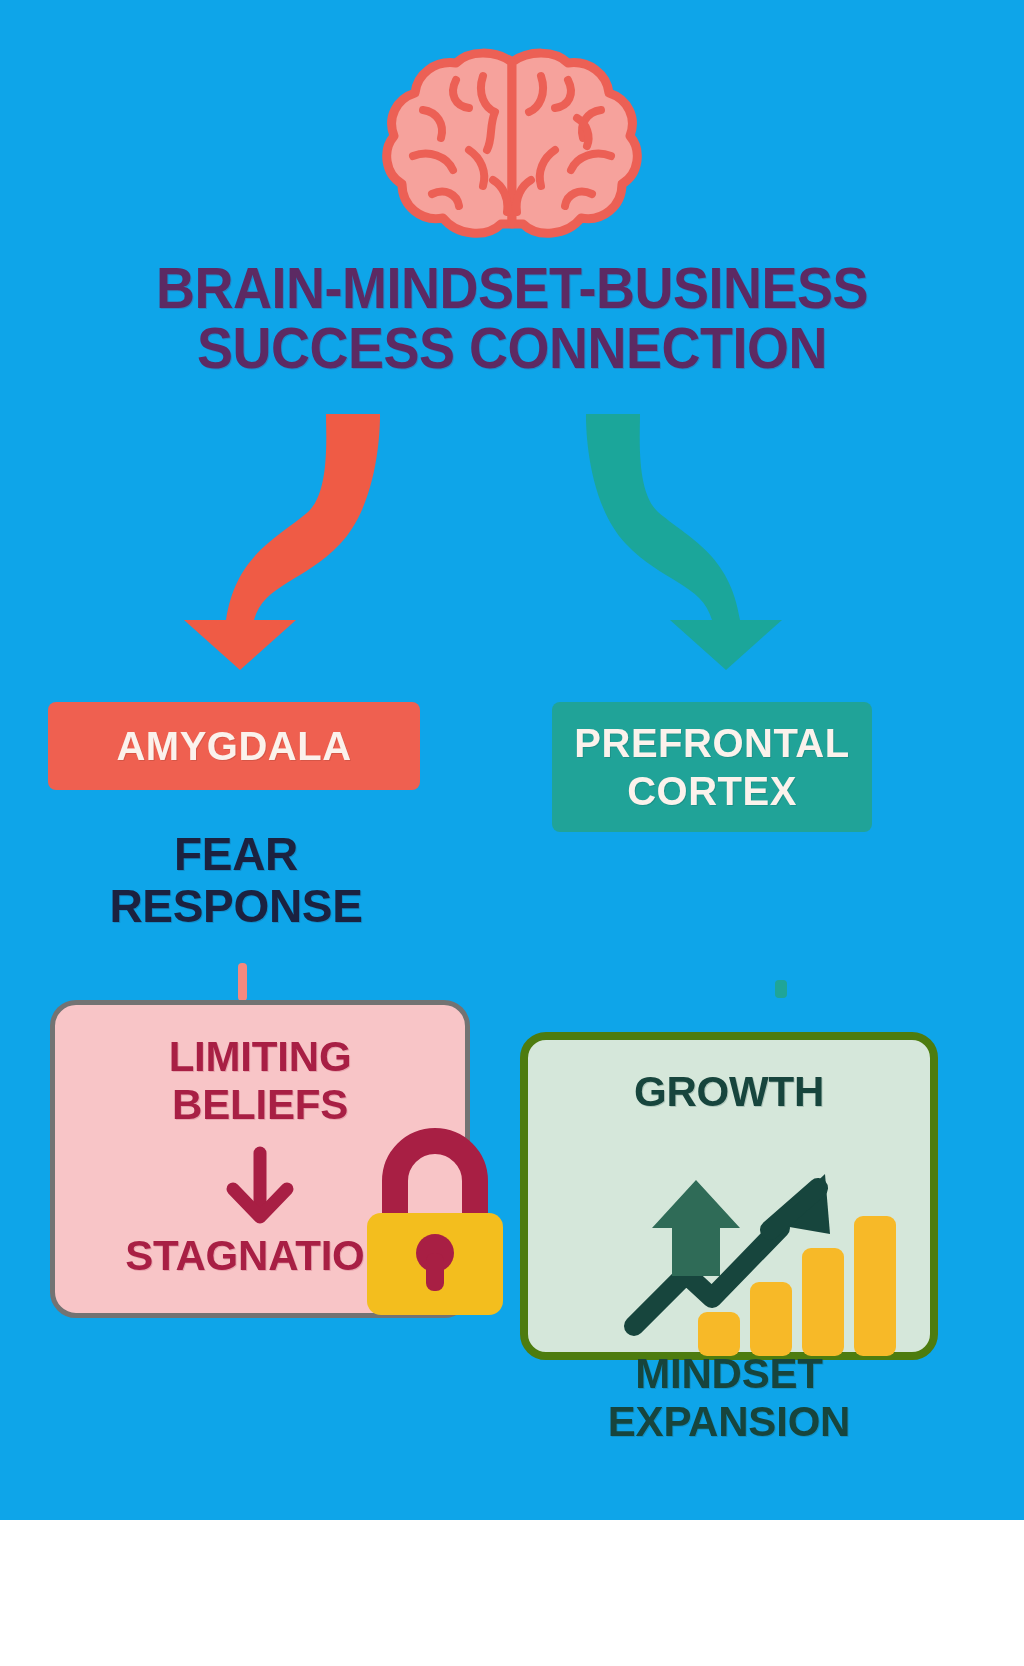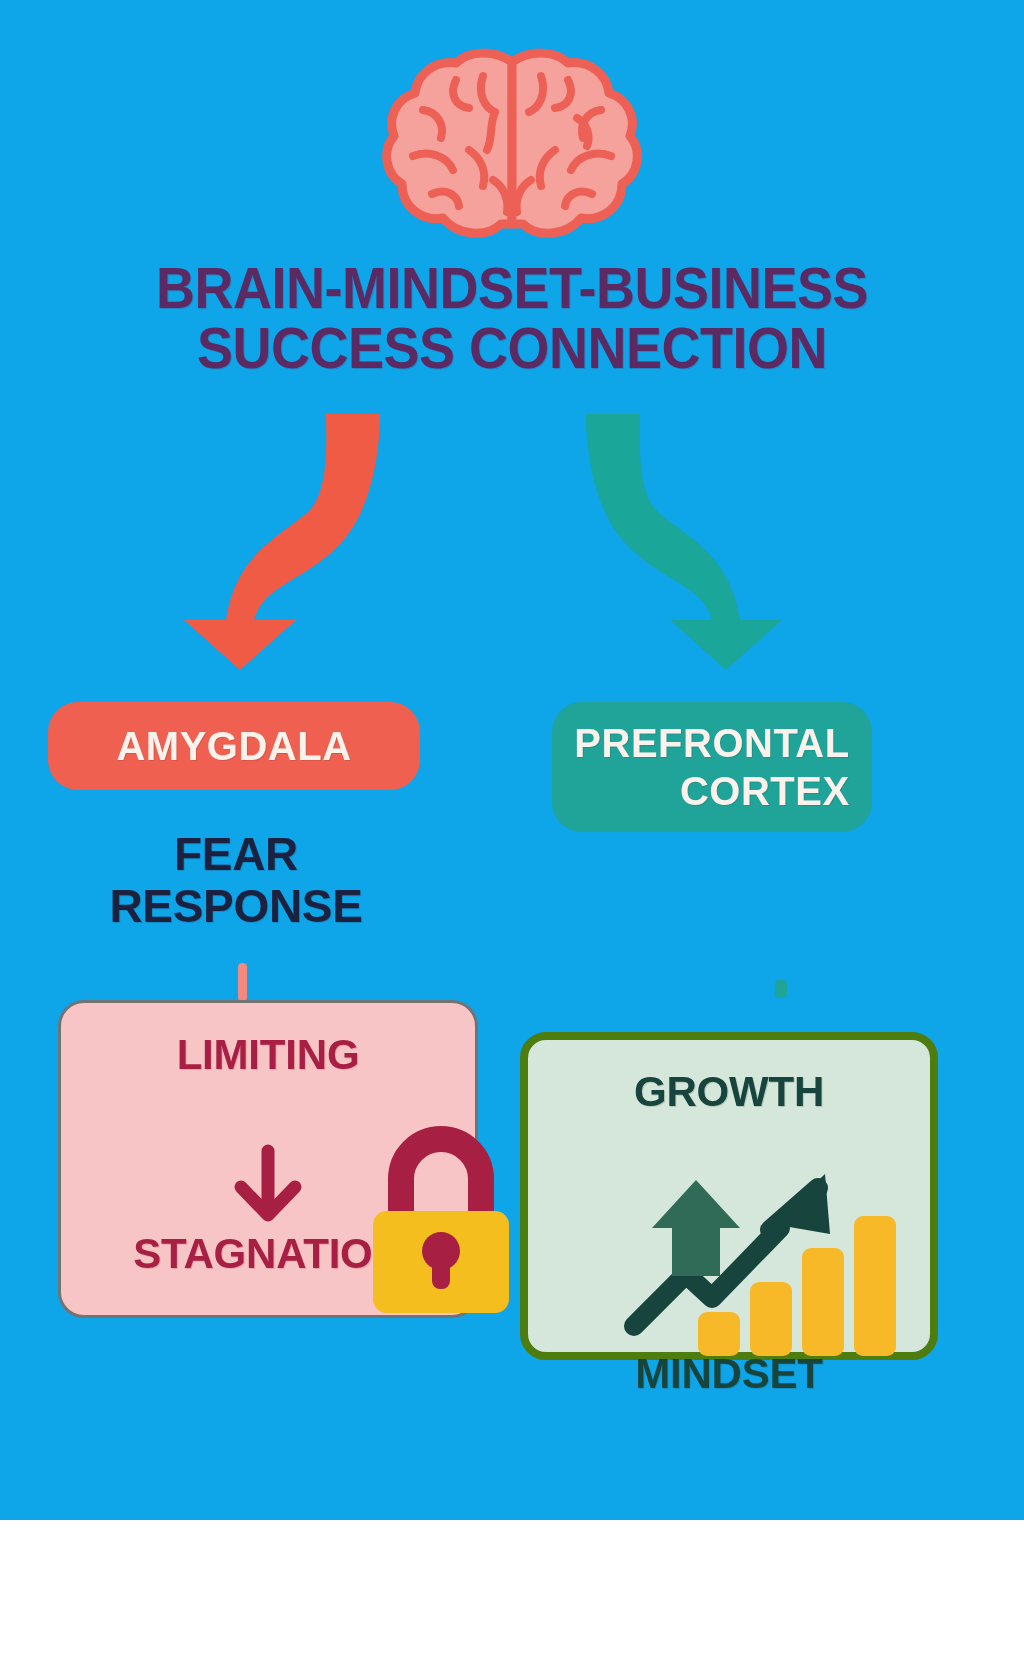--- a/index.html
+++ b/index.html
@@ -72,25 +72,25 @@
     left: 576px;
     top: 408px;
     width: 280px;
     height: 262px;
   }
   .arrow-left svg, .arrow-right svg { display:block; width:100%; height:100%; }
 
   
   .pill {
     position: absolute;
-    border-radius: 30px;
+    border-radius: 8px;
     display: flex;
     align-items: center;
     justify-content: center;
-    text-align: right;
+    text-align: center;
     color: #FBF2EC;
     font-weight: bold;
     letter-spacing: 0.5px;
     text-shadow: 1px 1px 0 rgba(0,0,0,0.10);
   }
   .pill-amygdala {
     left: 48px;
     top: 702px;
     width: 372px;
     height: 88px;
@@ -143,26 +143,26 @@
     background: #1FA598;
   }
 
   
   .card {
     position: absolute;
     border-radius: 26px;
     overflow: visible;
   }
   .card-pink {
-    left: 58px;
+    left: 50px;
     top: 1000px;
     width: 420px;
     height: 318px;
     background: #F8C5C7;
-    border: 3px solid #737373;
+    border: 5px solid #737373;
   }
   .card-green {
     left: 520px;
     top: 1000px;
     width: 418px;
     height: 328px;
     background: #D5E7DA;
     border: 8px solid #4d7c0f;
     margin-top: 32px;
   }
@@ -348,20 +348,21 @@
     <span>RESPONSE</span>
   </div>
 
 
   <div class="connector connector-left"></div>
   <div class="connector connector-right"></div>
 
   <div class="card card-pink">
     <div class="card-title pink-title">
       <span>LIMITING</span><br>
+      <span>BELIEFS</span>
     </div>
 
     <div class="pink-downarrow">
       <svg viewBox="0 0 74 84" xmlns="http://www.w3.org/2000/svg">
         <g stroke="#A81F44" stroke-width="13" stroke-linecap="round" stroke-linejoin="round" fill="none">
           <line x1="37" y1="8" x2="37" y2="66"></line>
           <polyline points="10,44 37,72 64,44"></polyline>
         </g>
       </svg>
     </div>
@@ -396,18 +397,19 @@
         <line x1="150" y1="64" x2="198" y2="22" stroke="#17453D" stroke-width="20" stroke-linecap="round"></line>
 
         <g fill="#2F6B57">
           <path d="M76 14 L120 62 L100 62 L100 110 L52 110 L52 62 L32 62 Z"></path>
         </g>
       </svg>
     </div>
 
     <div class="green-outcome">
       <span>MINDSET</span><br>
+      <span>EXPANSION</span>
     </div>
   </div>
 
   <div class="bottom-strip"></div>
 
 </div>
 
 </body></html>

